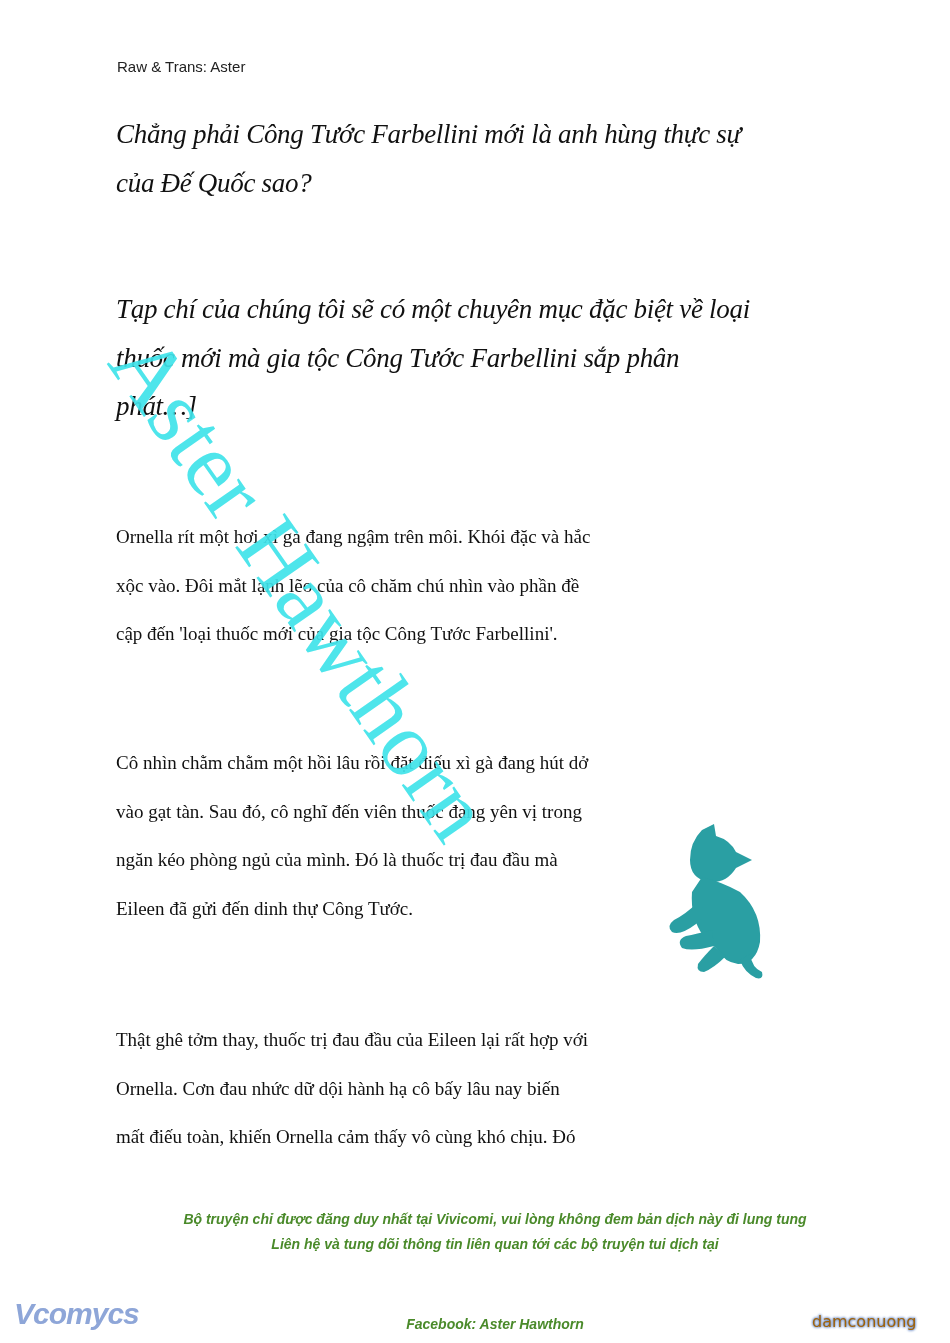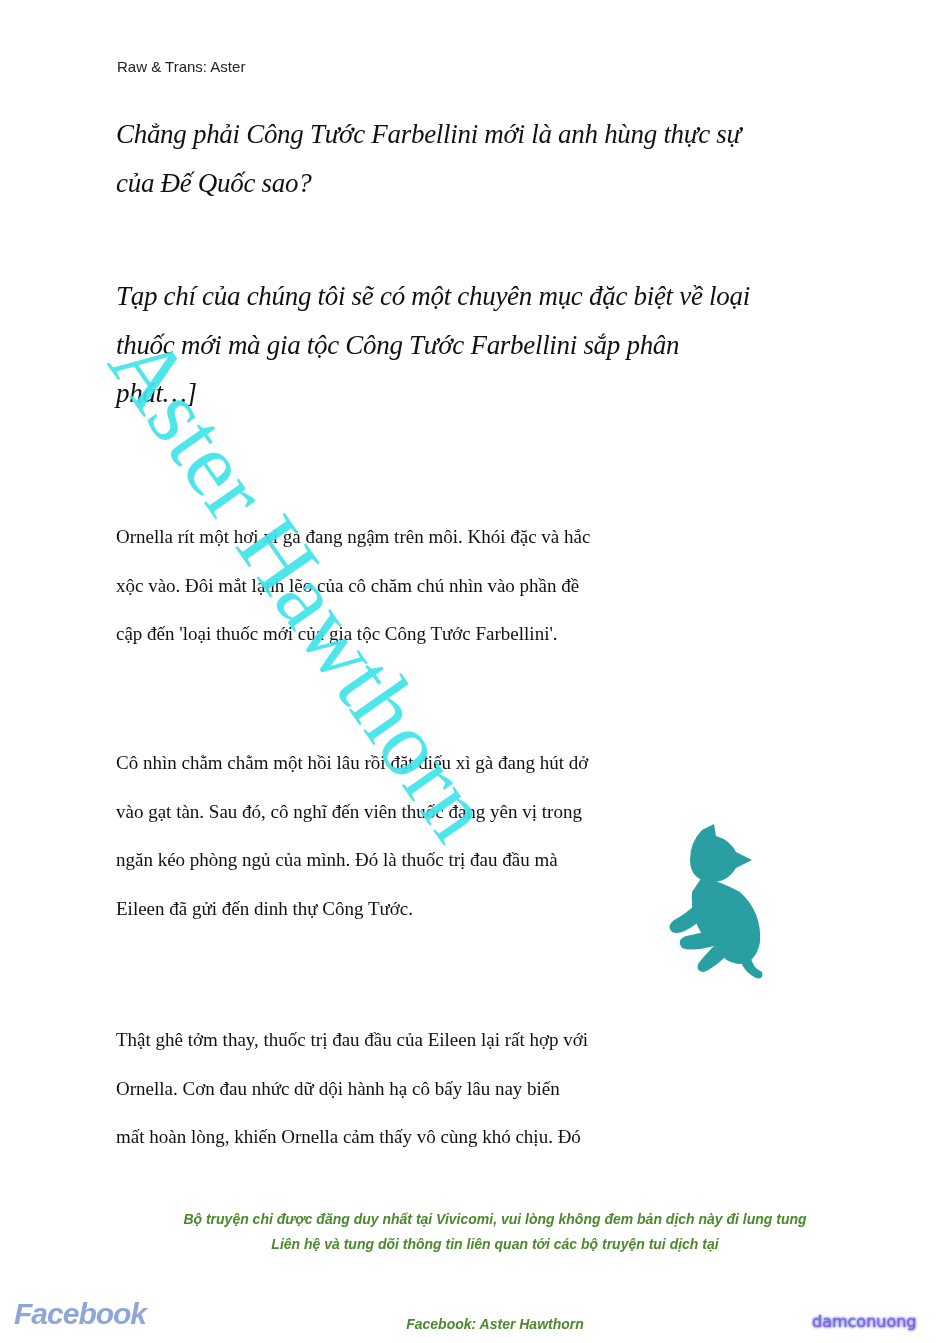--- a/index.html
+++ b/index.html
@@ -30,35 +30,35 @@
     font-family: "Liberation Sans", sans-serif; font-style: italic; font-weight: bold;
     font-size: 14px; color: #4a8a2a; padding-left: 20px;
   }
   .logo-left {
     position: absolute; left: 14px; top: 1297px;
     font-family: "Liberation Sans", sans-serif; font-style: italic; font-weight: bold;
     font-size: 30px; color: #8ea6d8; letter-spacing: -1px;
   }
   .logo-right {
     position: absolute; left: 812px; top: 1312px;
-    font-family: "DejaVu Sans", sans-serif; font-size: 16px; color: #8b5cf6;
+    font-family: "DejaVu Sans", sans-serif; font-size: 16px; color: #a16207;
     text-shadow: 0 0 3px #6f8fc9, 0 0 3px #6f8fc9, 0 0 2px #6f8fc9;
   }
 </style>
 </head>
 <body>
 
 <div class="header">Raw &amp; Trans: Aster</div>
 
 <p class="para bi" style="top:110px">
   <span class="ln">Chẳng phải Công Tước Farbellini mới là anh hùng thực sự</span>
   <span class="ln">của Đế Quốc sao?</span>
 </p>
 
-<p class="para bi" style="top:272px">
+<p class="para bi" style="top:285px">
   <span class="ln">Tạp chí của chúng tôi sẽ có một chuyên mục đặc biệt về loại</span>
   <span class="ln">thuốc mới mà gia tộc Công Tước Farbellini sắp phân</span>
   <span class="ln">phát…]</span>
 </p>
 
 <p class="para" style="top:513px">
   <span class="ln">Ornella rít một hơi xì gà đang ngậm trên môi. Khói đặc và hắc</span>
   <span class="ln">xộc vào. Đôi mắt lạnh lẽo của cô chăm chú nhìn vào phần đề</span>
   <span class="ln">cập đến 'loại thuốc mới của gia tộc Công Tước Farbellini'.</span>
 </p>
@@ -66,21 +66,21 @@
 <p class="para" style="top:739px">
   <span class="ln">Cô nhìn chằm chằm một hồi lâu rồi đặt điếu xì gà đang hút dở</span>
   <span class="ln">vào gạt tàn. Sau đó, cô nghĩ đến viên thuốc đang yên vị trong</span>
   <span class="ln">ngăn kéo phòng ngủ của mình. Đó là thuốc trị đau đầu mà</span>
   <span class="ln">Eileen đã gửi đến dinh thự Công Tước.</span>
 </p>
 
 <p class="para" style="top:1016px">
   <span class="ln">Thật ghê tởm thay, thuốc trị đau đầu của Eileen lại rất hợp với</span>
   <span class="ln">Ornella. Cơn đau nhức dữ dội hành hạ cô bấy lâu nay biến</span>
-  <span class="ln">mất hoàn lòng, khiến Ornella cảm thấy vô cùng khó chịu. Đó</span>
+  <span class="ln">mất điếu toàn, khiến Ornella cảm thấy vô cùng khó chịu. Đó</span>
 </p>
 
 <div class="wm-wrap">
   <div class="watermark" style="left:175px; top:315px;">Aster Hawthorn</div>
 </div>
 
 <svg class="cat" viewBox="0 0 140 160">
   <g fill="#2a9fa3">
 
     <path d="M50 8 L62 2 L64 14 Q78 18 84 30 L100 38 L84 46 Q74 62 56 60 Q38 56 38 38 Q38 20 50 8 Z"></path>
@@ -94,14 +94,14 @@
     <path d="M62 124 Q52 134 46 142 Q44 150 52 150 Q62 146 74 134 Z"></path>
 
     <path d="M88 138 Q92 150 104 156 Q112 158 110 150 Q100 146 98 132 Z"></path>
   </g>
 </svg>
 
 <div class="footer" style="top:1211px">Bộ truyện chỉ được đăng duy nhất tại Vivicomi, vui lòng không đem bản dịch này đi lung tung</div>
 <div class="footer" style="top:1236px">Liên hệ và tung dõi thông tin liên quan tới các bộ truyện tui dịch tại</div>
 <div class="footer" style="top:1316px">Facebook: Aster Hawthorn</div>
 
-<div class="logo-left">Facebook</div>
+<div class="logo-left">Vcomycs</div>
 <div class="logo-right">damconuong</div>
 
 </body></html>

